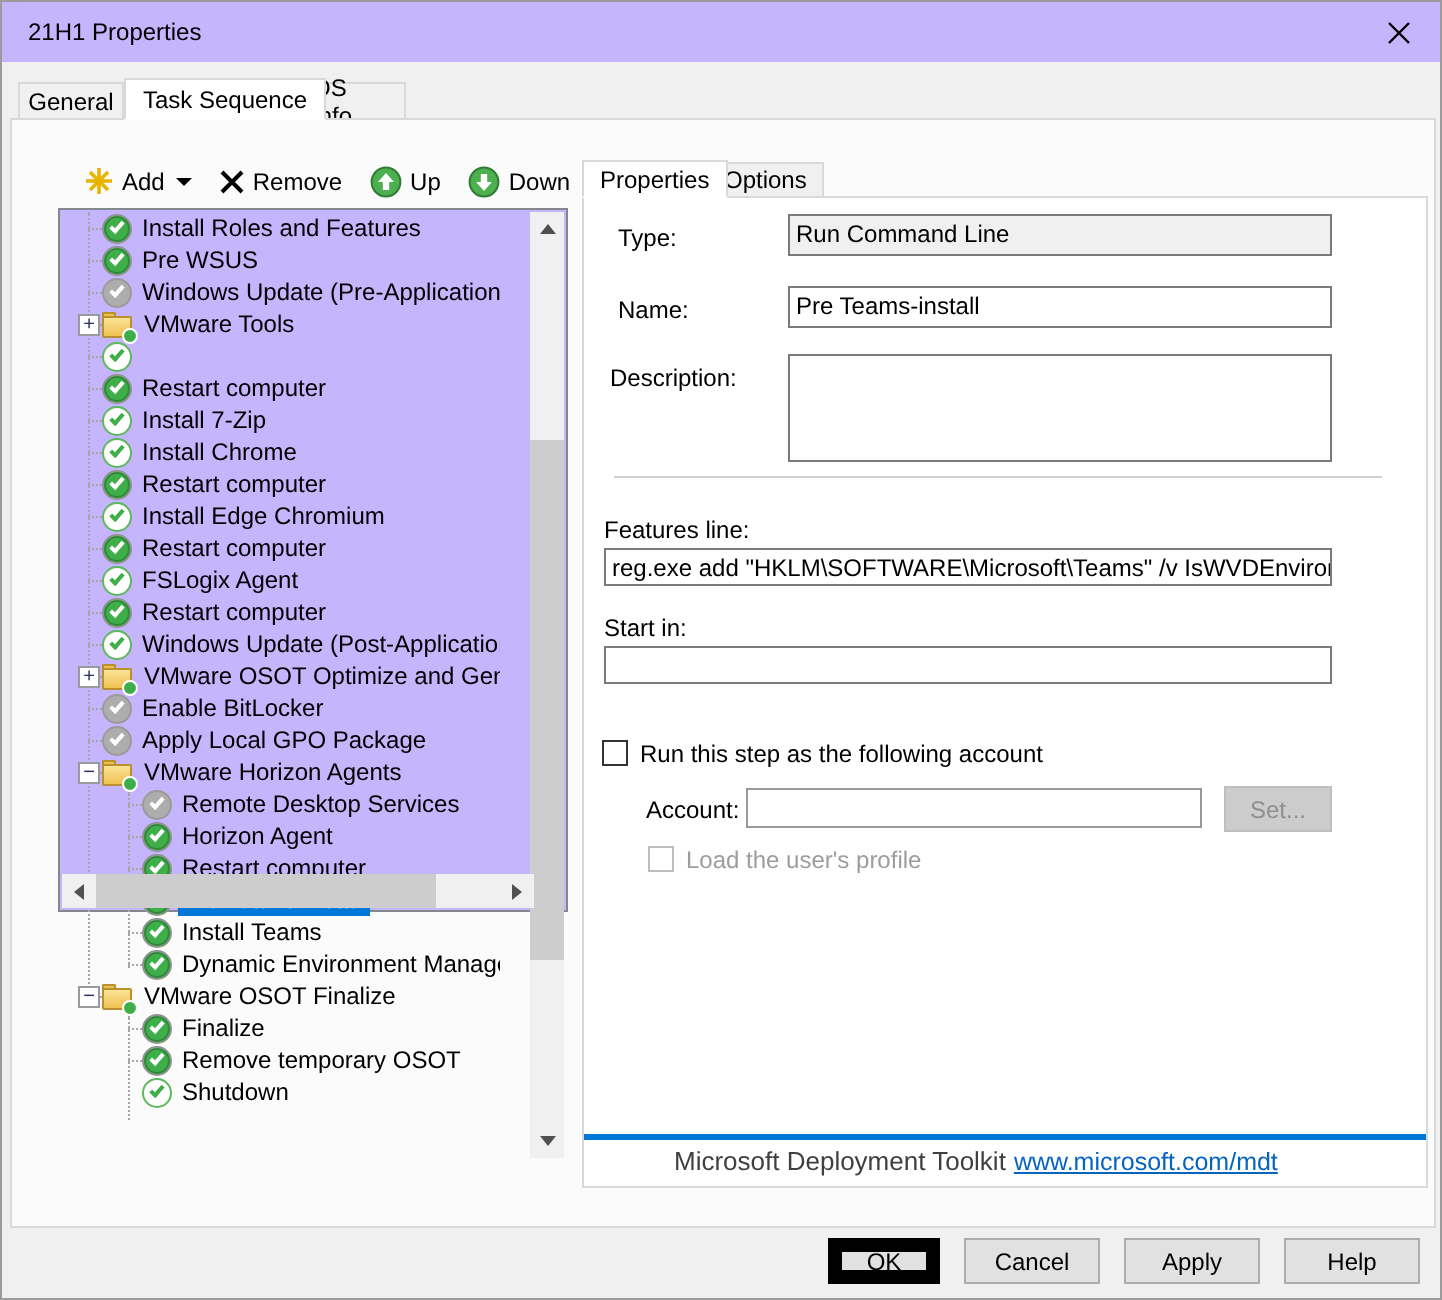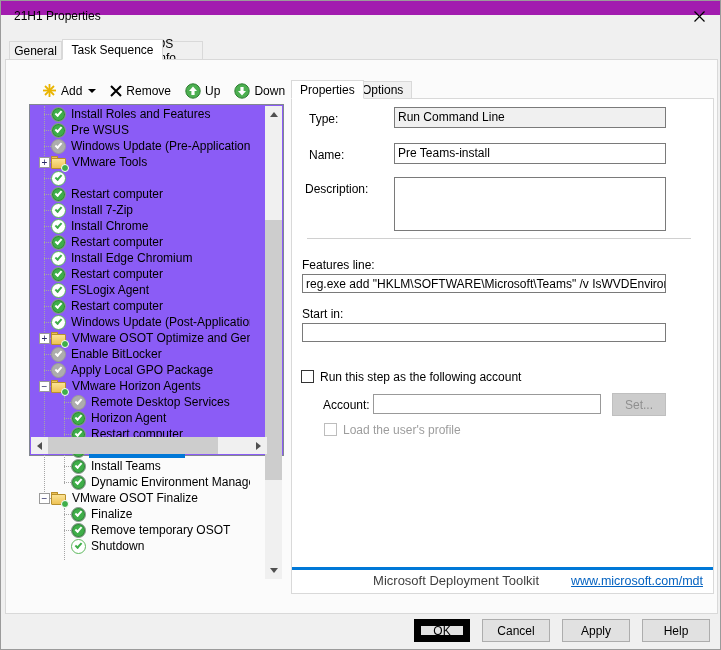--- a/index.html
+++ b/index.html
@@ -1,36 +1,36 @@
 <!DOCTYPE html>
 <html><head>
 <meta charset="utf-8">
 <style>
   html,body{margin:0;padding:0;background:#e8e8e8;}
   *{box-sizing:border-box;font-family:"Liberation Sans",sans-serif;}
   #dialog{position:relative;width:721px;height:650px;background:#f0f0f0;border:1px solid #9b9b9b;overflow:hidden;font-size:12px;color:#000;}
   
-  #titlebar{position:absolute;left:0;top:0;width:100%;height:14px;background:#a21caf;}
+  #titlebar{position:absolute;left:0;top:0;width:100%;height:30px;background:#c4b5fd;}
   #title{position:absolute;left:13px;top:8px;font-size:12px;}
   #close-btn{position:absolute;right:8px;top:4px;width:26px;height:22px;display:flex;align-items:center;justify-content:center;cursor:default;}
   
   .main-tab{position:absolute;top:40px;height:19px;background:#f0f0f0;border:1px solid #d9d9d9;display:flex;align-items:center;justify-content:center;padding:0 7px;}
   .main-tab.active{top:38px;height:21px;background:#ffffff;border-bottom:1px solid #ffffff;z-index:3;}
   #tab-general{left:8px;width:53px;}
   #tab-tasksequence{left:61px;width:101px;}
   #tab-osinfo{left:147px;width:55px;}
   
   #page{position:absolute;left:4px;top:58px;width:713px;height:555px;background:#fbfbfb;border:1px solid #d9d9d9;}
   
   #toolbar{position:absolute;left:24px;top:78px;width:262px;height:23px;display:flex;align-items:center;gap:4px;padding-left:4px;}
   .grip{width:3px;height:16px;background-image:radial-gradient(circle,#b3b3b3 1px,transparent 1.2px);background-size:3px 3px;margin-right:4px;}
   .tbtn{display:flex;align-items:center;gap:4px;padding:2px 4px;border:1px solid transparent;}
   .caret{width:0;height:0;border-left:4px solid transparent;border-right:4px solid transparent;border-top:4px solid #000;margin-left:2px;}
   
-  #tree{position:absolute;left:28px;top:103px;width:255px;height:352px;background:#8b5cf6;border:1px solid #828790;}
+  #tree{position:absolute;left:28px;top:103px;width:255px;height:352px;background:#c4b5fd;border:1px solid #828790;}
   #tree-body{position:absolute;left:1px;top:1px;width:219px;height:455px;overflow:hidden;}
   .guide{position:absolute;width:0;border-left:1px dotted #a5a5a5;}
   #guide-root{left:13px;top:0;height:394px;}
   #guide-child1{left:33px;top:290px;height:88px;}
   #guide-child2{left:33px;top:402px;height:56px;}
   .tree-row{position:relative;height:16px;display:flex;align-items:center;white-space:nowrap;}
   .tree-row.lvl1{padding-left:20px;}
   .tree-row.lvl2{padding-left:40px;}
   .stub{position:absolute;top:8px;height:0;border-top:1px dotted #a5a5a5;}
   .lvl1 .stub{left:13px;width:7px;}
@@ -67,21 +67,21 @@
   #panel{position:absolute;left:290px;top:97px;width:423px;height:496px;background:#ffffff;border:1px solid #d9d9d9;}
   .flabel{position:absolute;font-size:12px;}
   .field{position:absolute;background:#ffffff;border:1px solid #7a7a7a;font-size:12px;padding:2px 3px;white-space:nowrap;overflow:hidden;}
   .field.readonly{background:#f0f0f0;}
   #sep{position:absolute;left:306px;top:237px;width:384px;height:1px;background:#d0d0d0;}
   .cbox{position:absolute;width:13px;height:13px;background:#fff;border:1px solid #333;}
   .cbox.disabled{border-color:#bdbdbd;}
   .dis-label{color:#9d9d9d;}
   #set-btn{position:absolute;left:611px;top:392px;width:54px;height:23px;background:#cccccc;border:1px solid #bfbfbf;color:#8f8f8f;display:flex;align-items:center;justify-content:center;text-align:center;}
   #blue-line{position:absolute;left:291px;top:566px;width:421px;height:3px;}
-  #brand-row{position:absolute;left:290px;top:572px;width:412px;display:flex;justify-content:flex-end;align-items:baseline;gap:32px;}
+  #brand-row{position:absolute;left:290px;top:572px;width:412px;display:flex;align-items:baseline;gap:4px;padding-left:46px;}
   #brand-text{font-size:13px;color:#3f3f3f;}
   #brand-link{font-size:12.5px;text-decoration:underline;}
   
   #footer{position:absolute;left:0;top:618px;width:100%;height:32px;display:flex;justify-content:flex-end;gap:12px;padding-right:10px;}
   .fbtn{width:68px;height:23px;background:#e1e1e1;border:1px solid #adadad;display:flex;align-items:center;justify-content:center;font-size:12px;}
   .fbtn.focused{border:7px solid #000000;width:56px;}
 </style>
 </head>
 <body>
 

